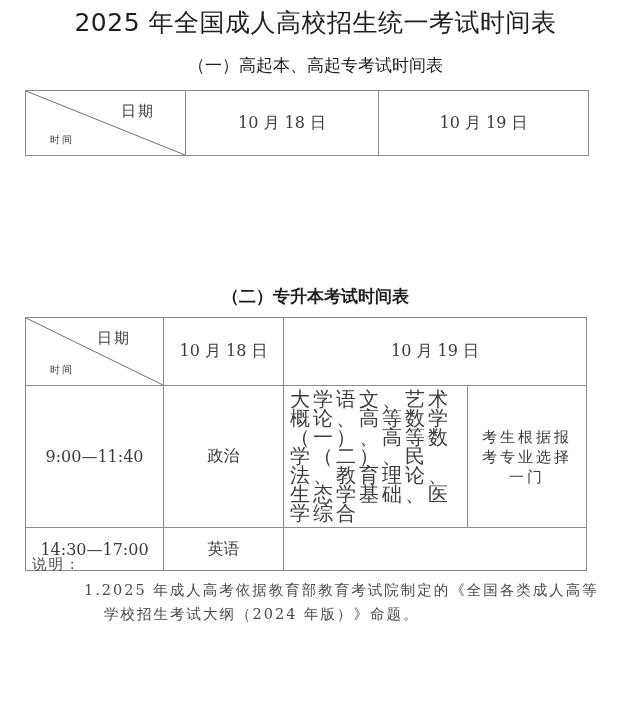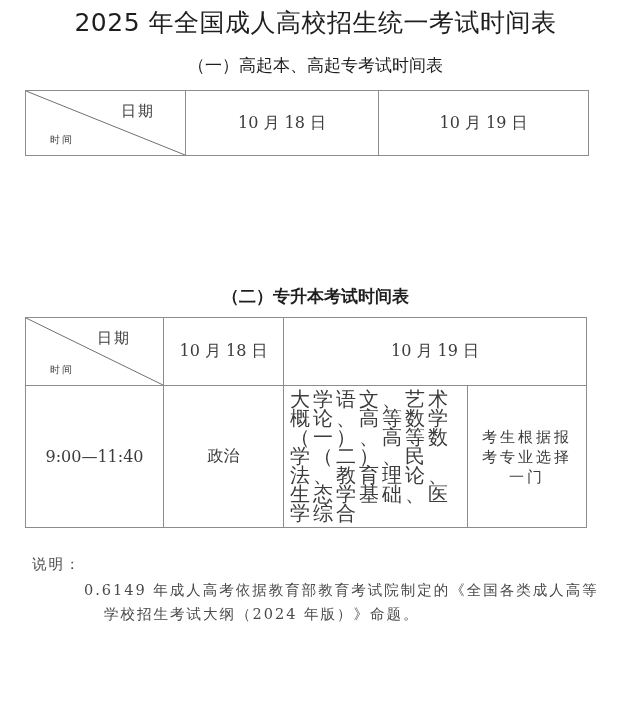--- a/index.html
+++ b/index.html
@@ -74,19 +74,24 @@
     </td>
     <td>10 月 18 日</td>
     <td colspan="2">10 月 19 日</td>
   </tr>
   <tr style="height:120px">
     <td>9:00—11:40</td>
     <td>政治</td>
     <td class="list-cell">大学语文、艺术概论、高等数学（一）、高等数学（二）、民法、教育理论、生态学基础、医学综合</td>
     <td class="note-cell">考生根据报考专业选择一门</td>
   </tr>
+  <tr style="height:43px">
+    <td>14:30—17:00</td>
+    <td>英语</td>
+    <td colspan="2"></td>
+  </tr>
 </tbody>
   </table>
 
 <div class="notes">
   <span class="hd">说明：</span>
-  <span class="item">0.6149 年成人高考依据教育部教育考试院制定的《全国各类成人高等学校招生考试大纲（2024 年版）》命题。</span>
+  <span class="item">1.2025 年成人高考依据教育部教育考试院制定的《全国各类成人高等学校招生考试大纲（2024 年版）》命题。</span>
 </div>
 
 </body></html>

